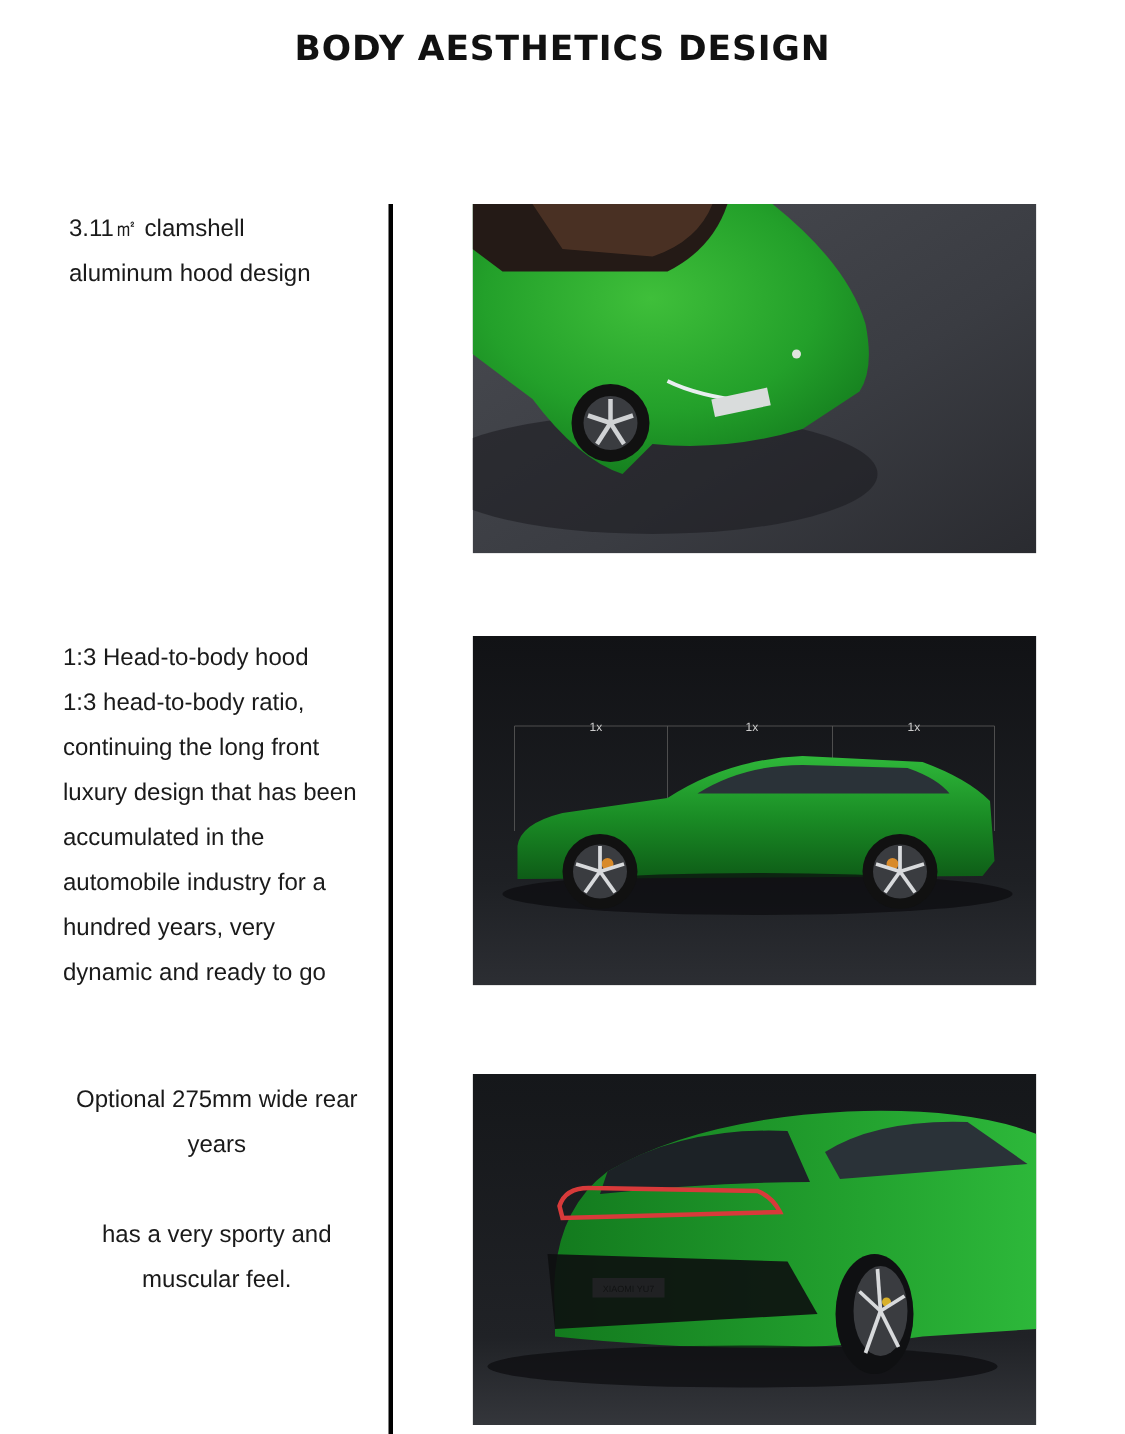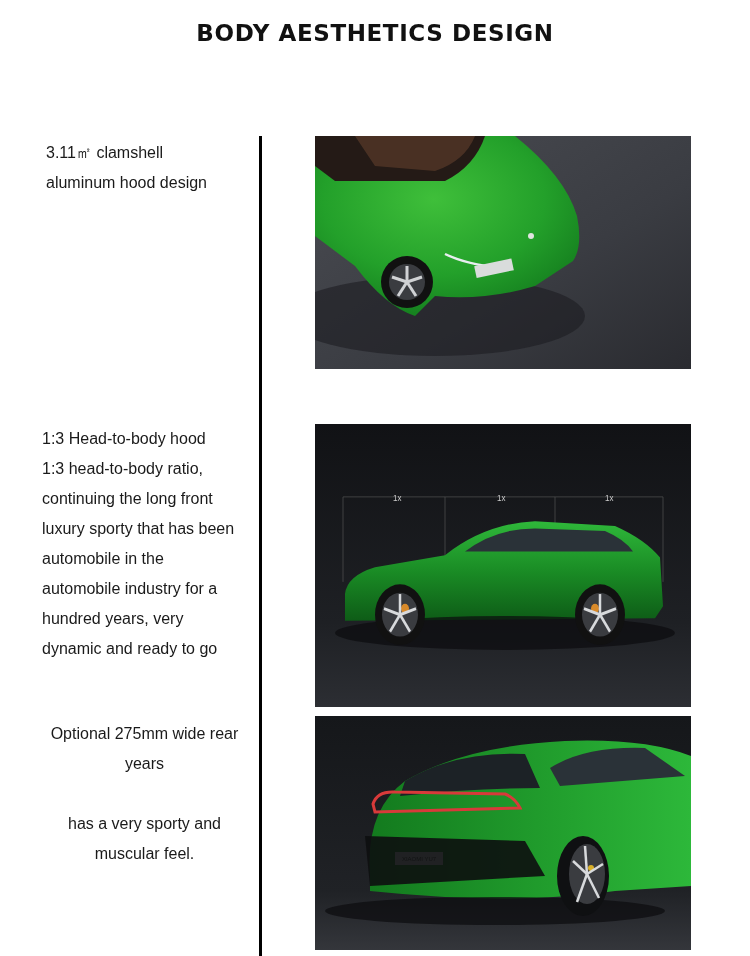--- a/index.html
+++ b/index.html
@@ -37,22 +37,22 @@
 
 <div class="text-block" style="left:46px; top:138px;">
   <p>3.11㎡ clamshell</p>
   <p>aluminum hood design</p>
 </div>
 
 <div class="text-block" style="left:42px; top:424px; width:210px;">
   <p>1:3 Head-to-body hood</p>
   <p>1:3 head-to-body ratio,</p>
   <p>continuing the long front</p>
-  <p>luxury sporty that has been</p>
-  <p>automobile in the</p>
+  <p>luxury design that has been</p>
+  <p>accumulated in the</p>
   <p>automobile industry for a</p>
   <p>hundred years, very</p>
   <p>dynamic and ready to go</p>
 </div>
 
 <div class="text-block" style="left:42px; top:719px;text-align:center;">
   <p>Optional 275mm wide rear</p>
   <p>years</p>
   <div class="gap"></div>
   <p>has a very sporty and</p>
@@ -86,21 +86,21 @@
     <g stroke="#d0d2d4" stroke-width="3">
       <line x1="92" y1="146" x2="92" y2="130"></line>
       <line x1="92" y1="146" x2="107" y2="141"></line>
       <line x1="92" y1="146" x2="101" y2="160"></line>
       <line x1="92" y1="146" x2="83" y2="160"></line>
       <line x1="92" y1="146" x2="77" y2="141"></line>
     </g>
   </svg>
 </div>
 
-<div class="photo" style="top:424px; height:283px;" title="Green car side profile with proportion markers">
+<div class="photo" style="top:424px; height:233px;" title="Green car side profile with proportion markers">
   <svg viewBox="0 0 376 233" preserveAspectRatio="none">
     <defs>
       <linearGradient id="bg2" x1="0" y1="0" x2="0" y2="1">
         <stop offset="0" stop-color="#111215"></stop>
         <stop offset="0.7" stop-color="#1e2024"></stop>
         <stop offset="1" stop-color="#2c2e33"></stop>
       </linearGradient>
       <linearGradient id="body2" x1="0" y1="0" x2="0" y2="1">
         <stop offset="0" stop-color="#2fb83a"></stop>
         <stop offset="0.5" stop-color="#1a8c25"></stop>

